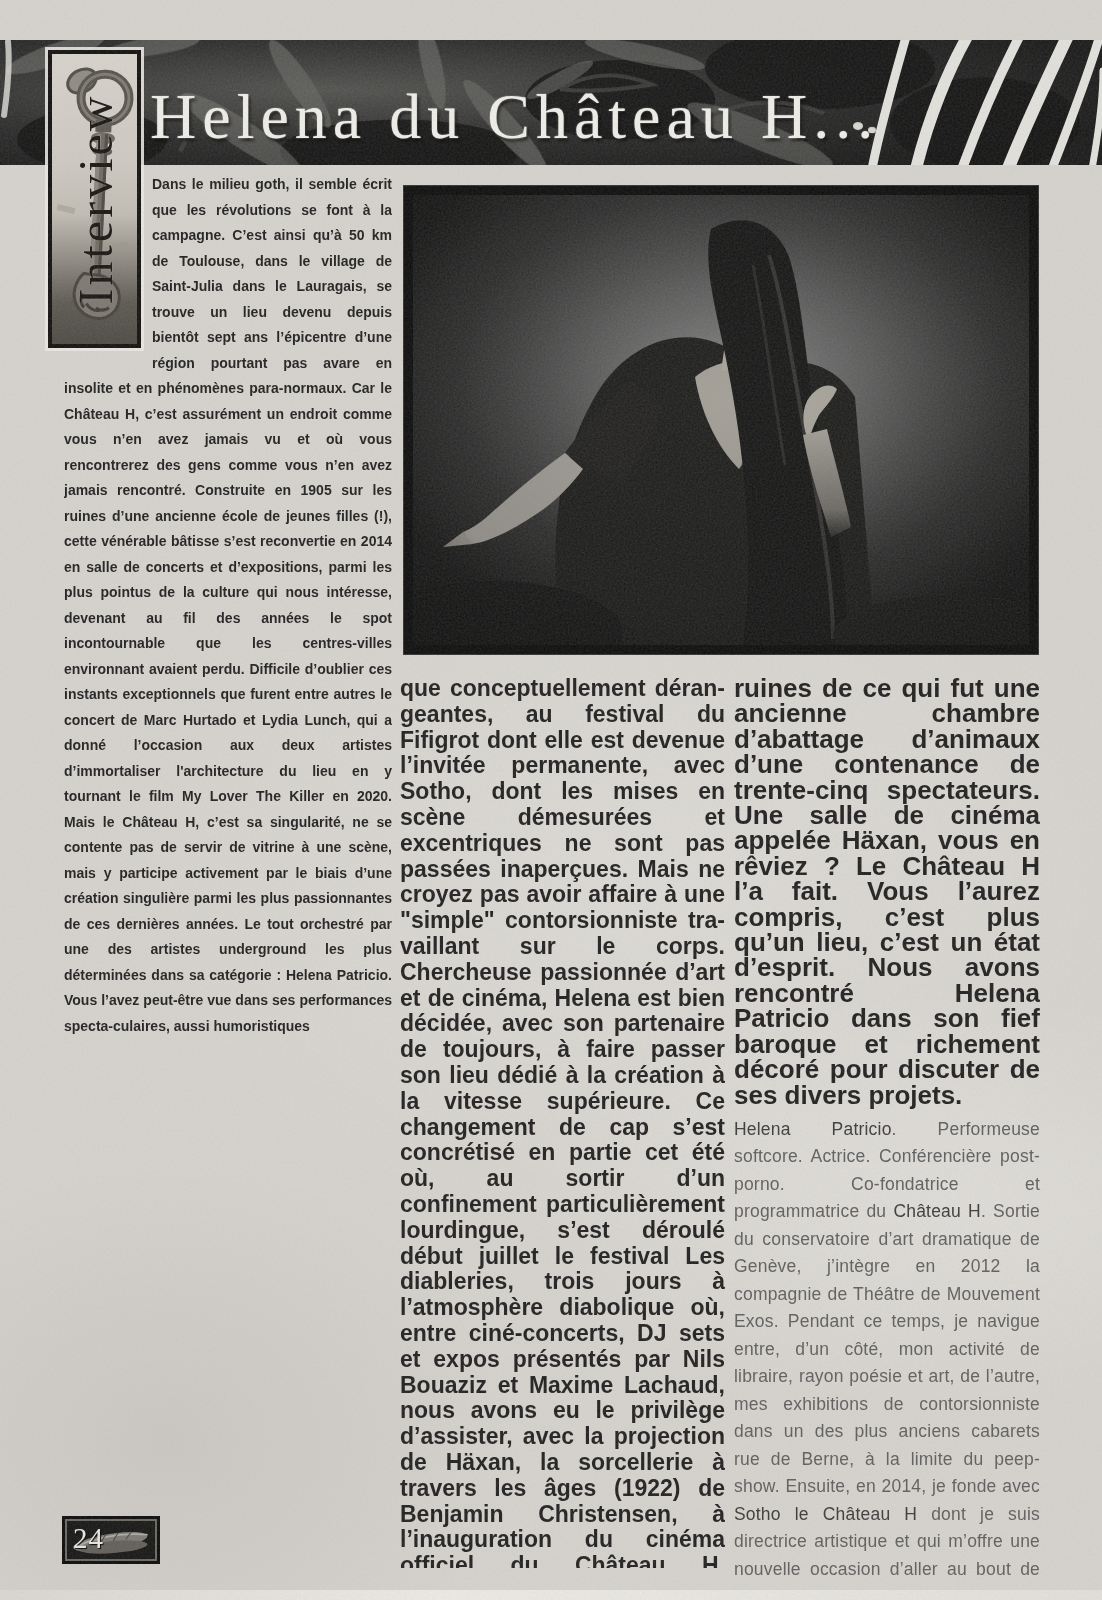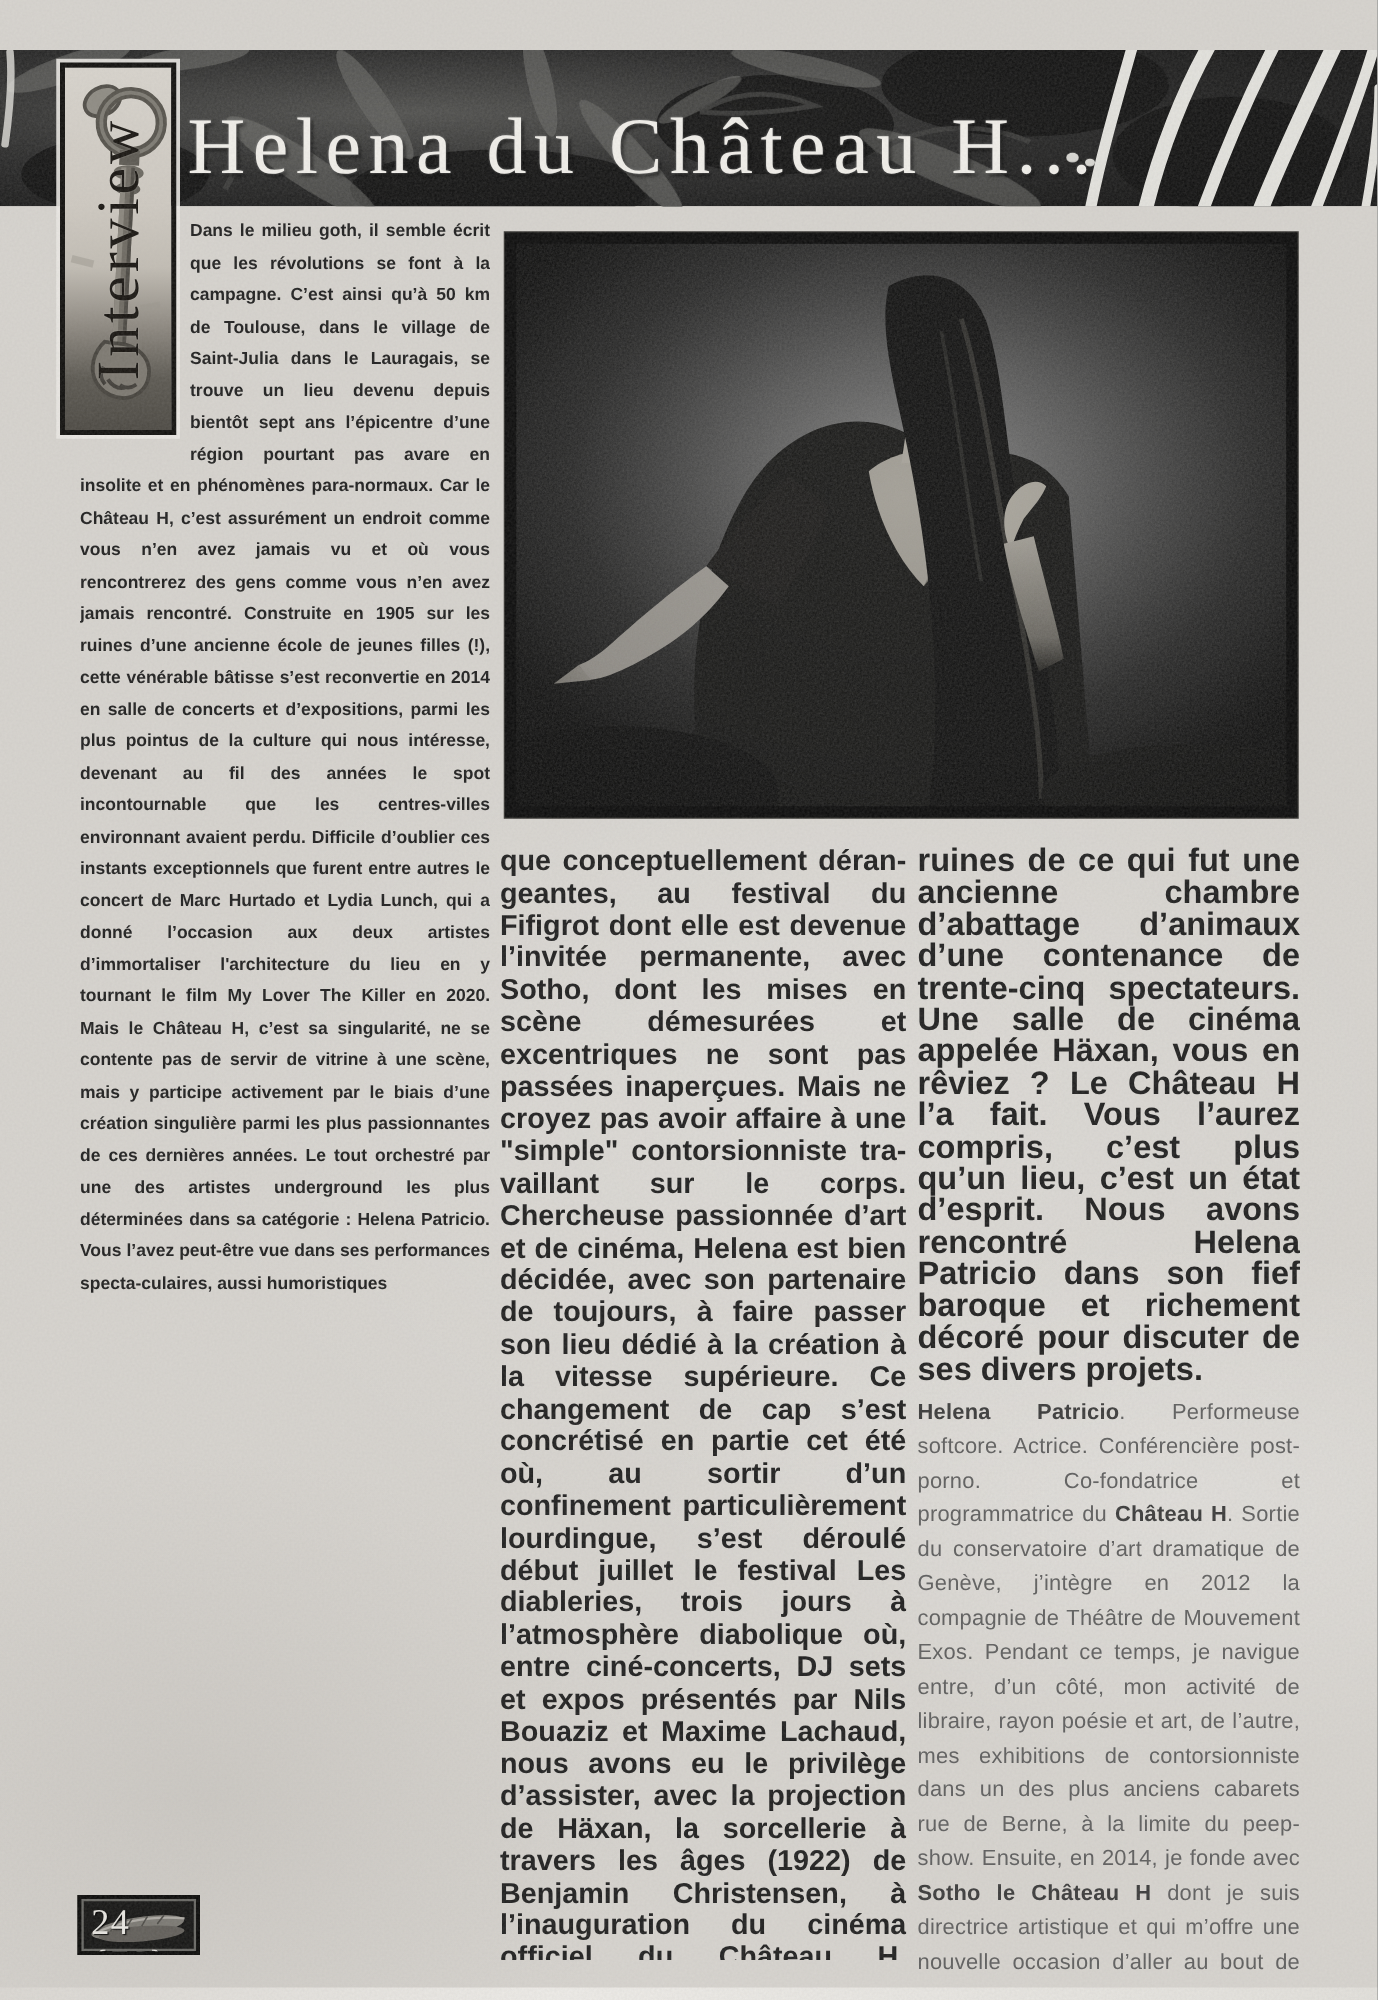--- a/index.html
+++ b/index.html
@@ -45,21 +45,21 @@
   .col1{left:64px;top:172px;width:328px;height:1338px;overflow:hidden;
         font-weight:700;font-size:14px;line-height:25.5px;}
   .wrap-spacer{float:left;width:88px;height:181px;}
   .col2{left:400px;top:676px;width:325px;max-height:892px;overflow:hidden;
         font-weight:700;font-size:23px;line-height:25.8px;}
   .col3{left:734px;top:676px;width:306px;max-height:900px;overflow:hidden;}
   .col3 .intro{font-weight:700;font-size:26px;line-height:25.4px;}
   .col3 .question{margin-top:28px;font-weight:700;font-size:17.5px;line-height:26px;color:#262626;}
   .col3 .answer{margin-top:8px;font-weight:400;font-size:17.5px;line-height:27.5px;
                 color:#5e5e5e;letter-spacing:.2px;}
-  .col3 .answer .seg-bold{font-weight:700;color:#3a3a3a;}
+  .col3 .answer .seg-bold{font-weight:400;color:#3a3a3a;}
   .pageno{
     position:absolute;left:62px;top:1516px;width:98px;height:48px;z-index:6;
     box-sizing:border-box;background:#141413;border:3px solid #080807;
     box-shadow:inset 0 0 0 2px rgba(205,203,197,.45);overflow:hidden;
   }
   .pageno svg{position:absolute;left:0;top:0;width:100%;height:100%;}
   .pageno .num{
     position:absolute;left:8px;top:3px;z-index:2;
     font-family:"Liberation Serif",serif;font-size:29px;color:#eae8e3;
     letter-spacing:1px;text-shadow:1px 1px 1px #000;

